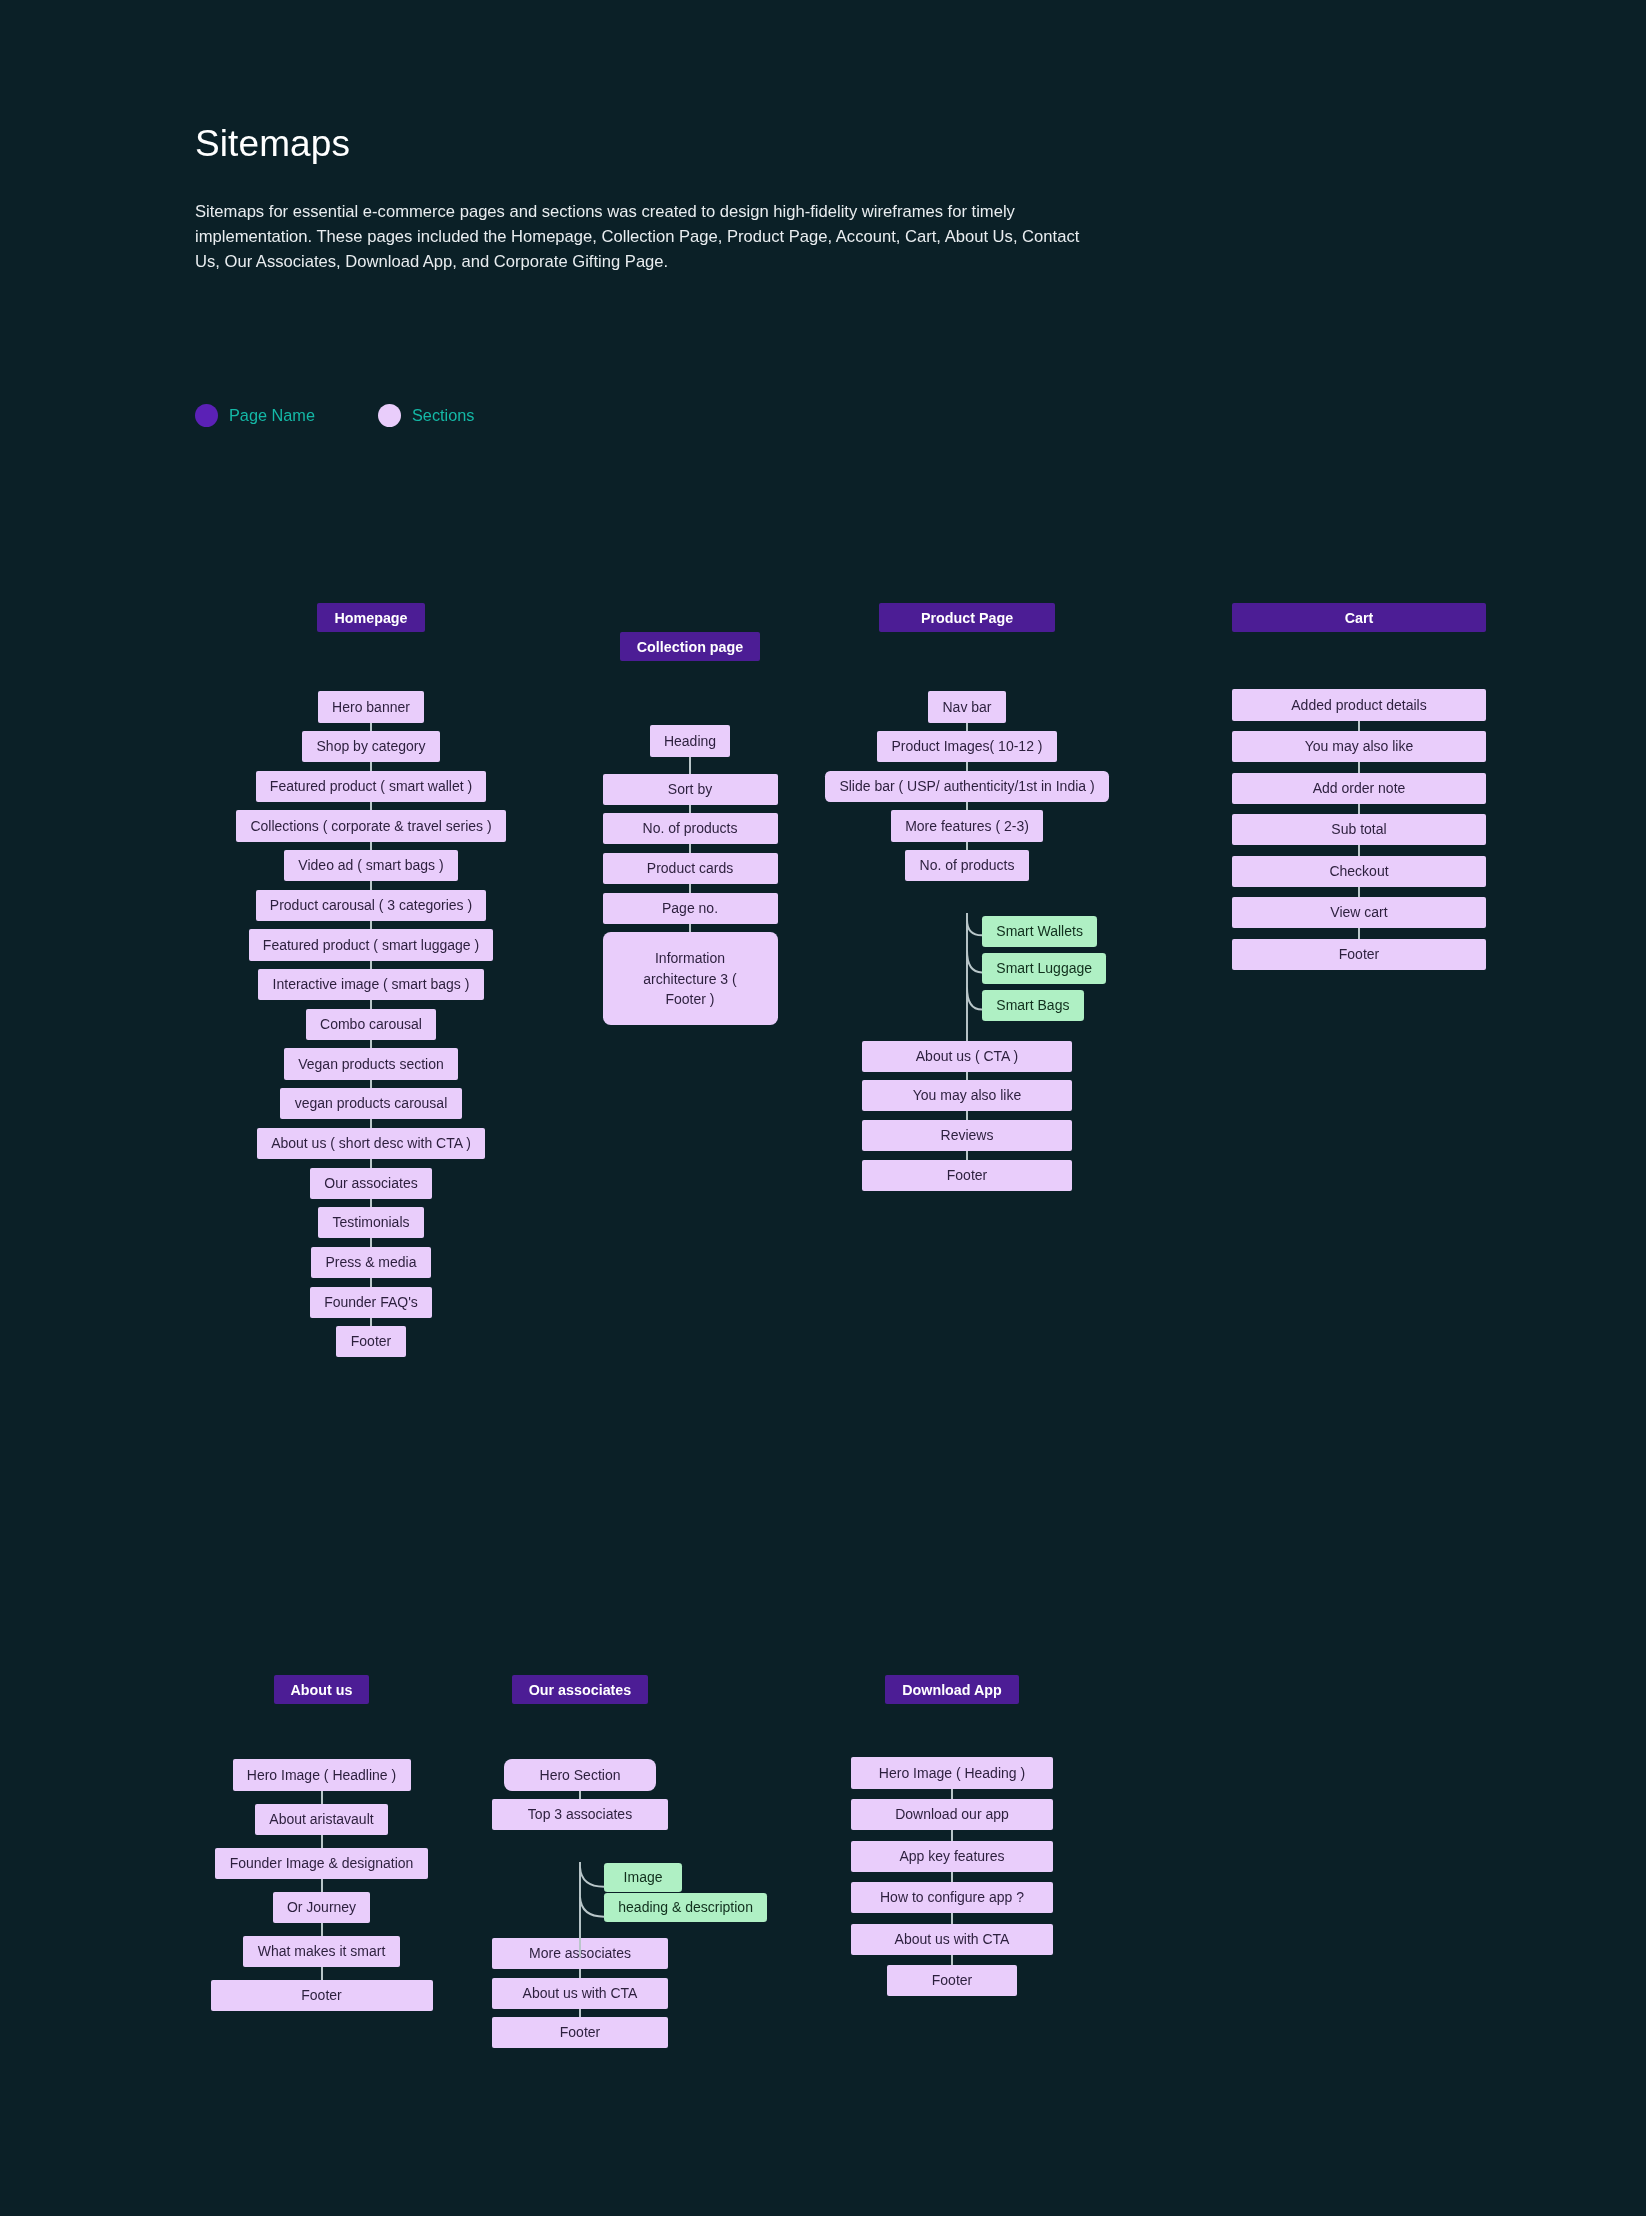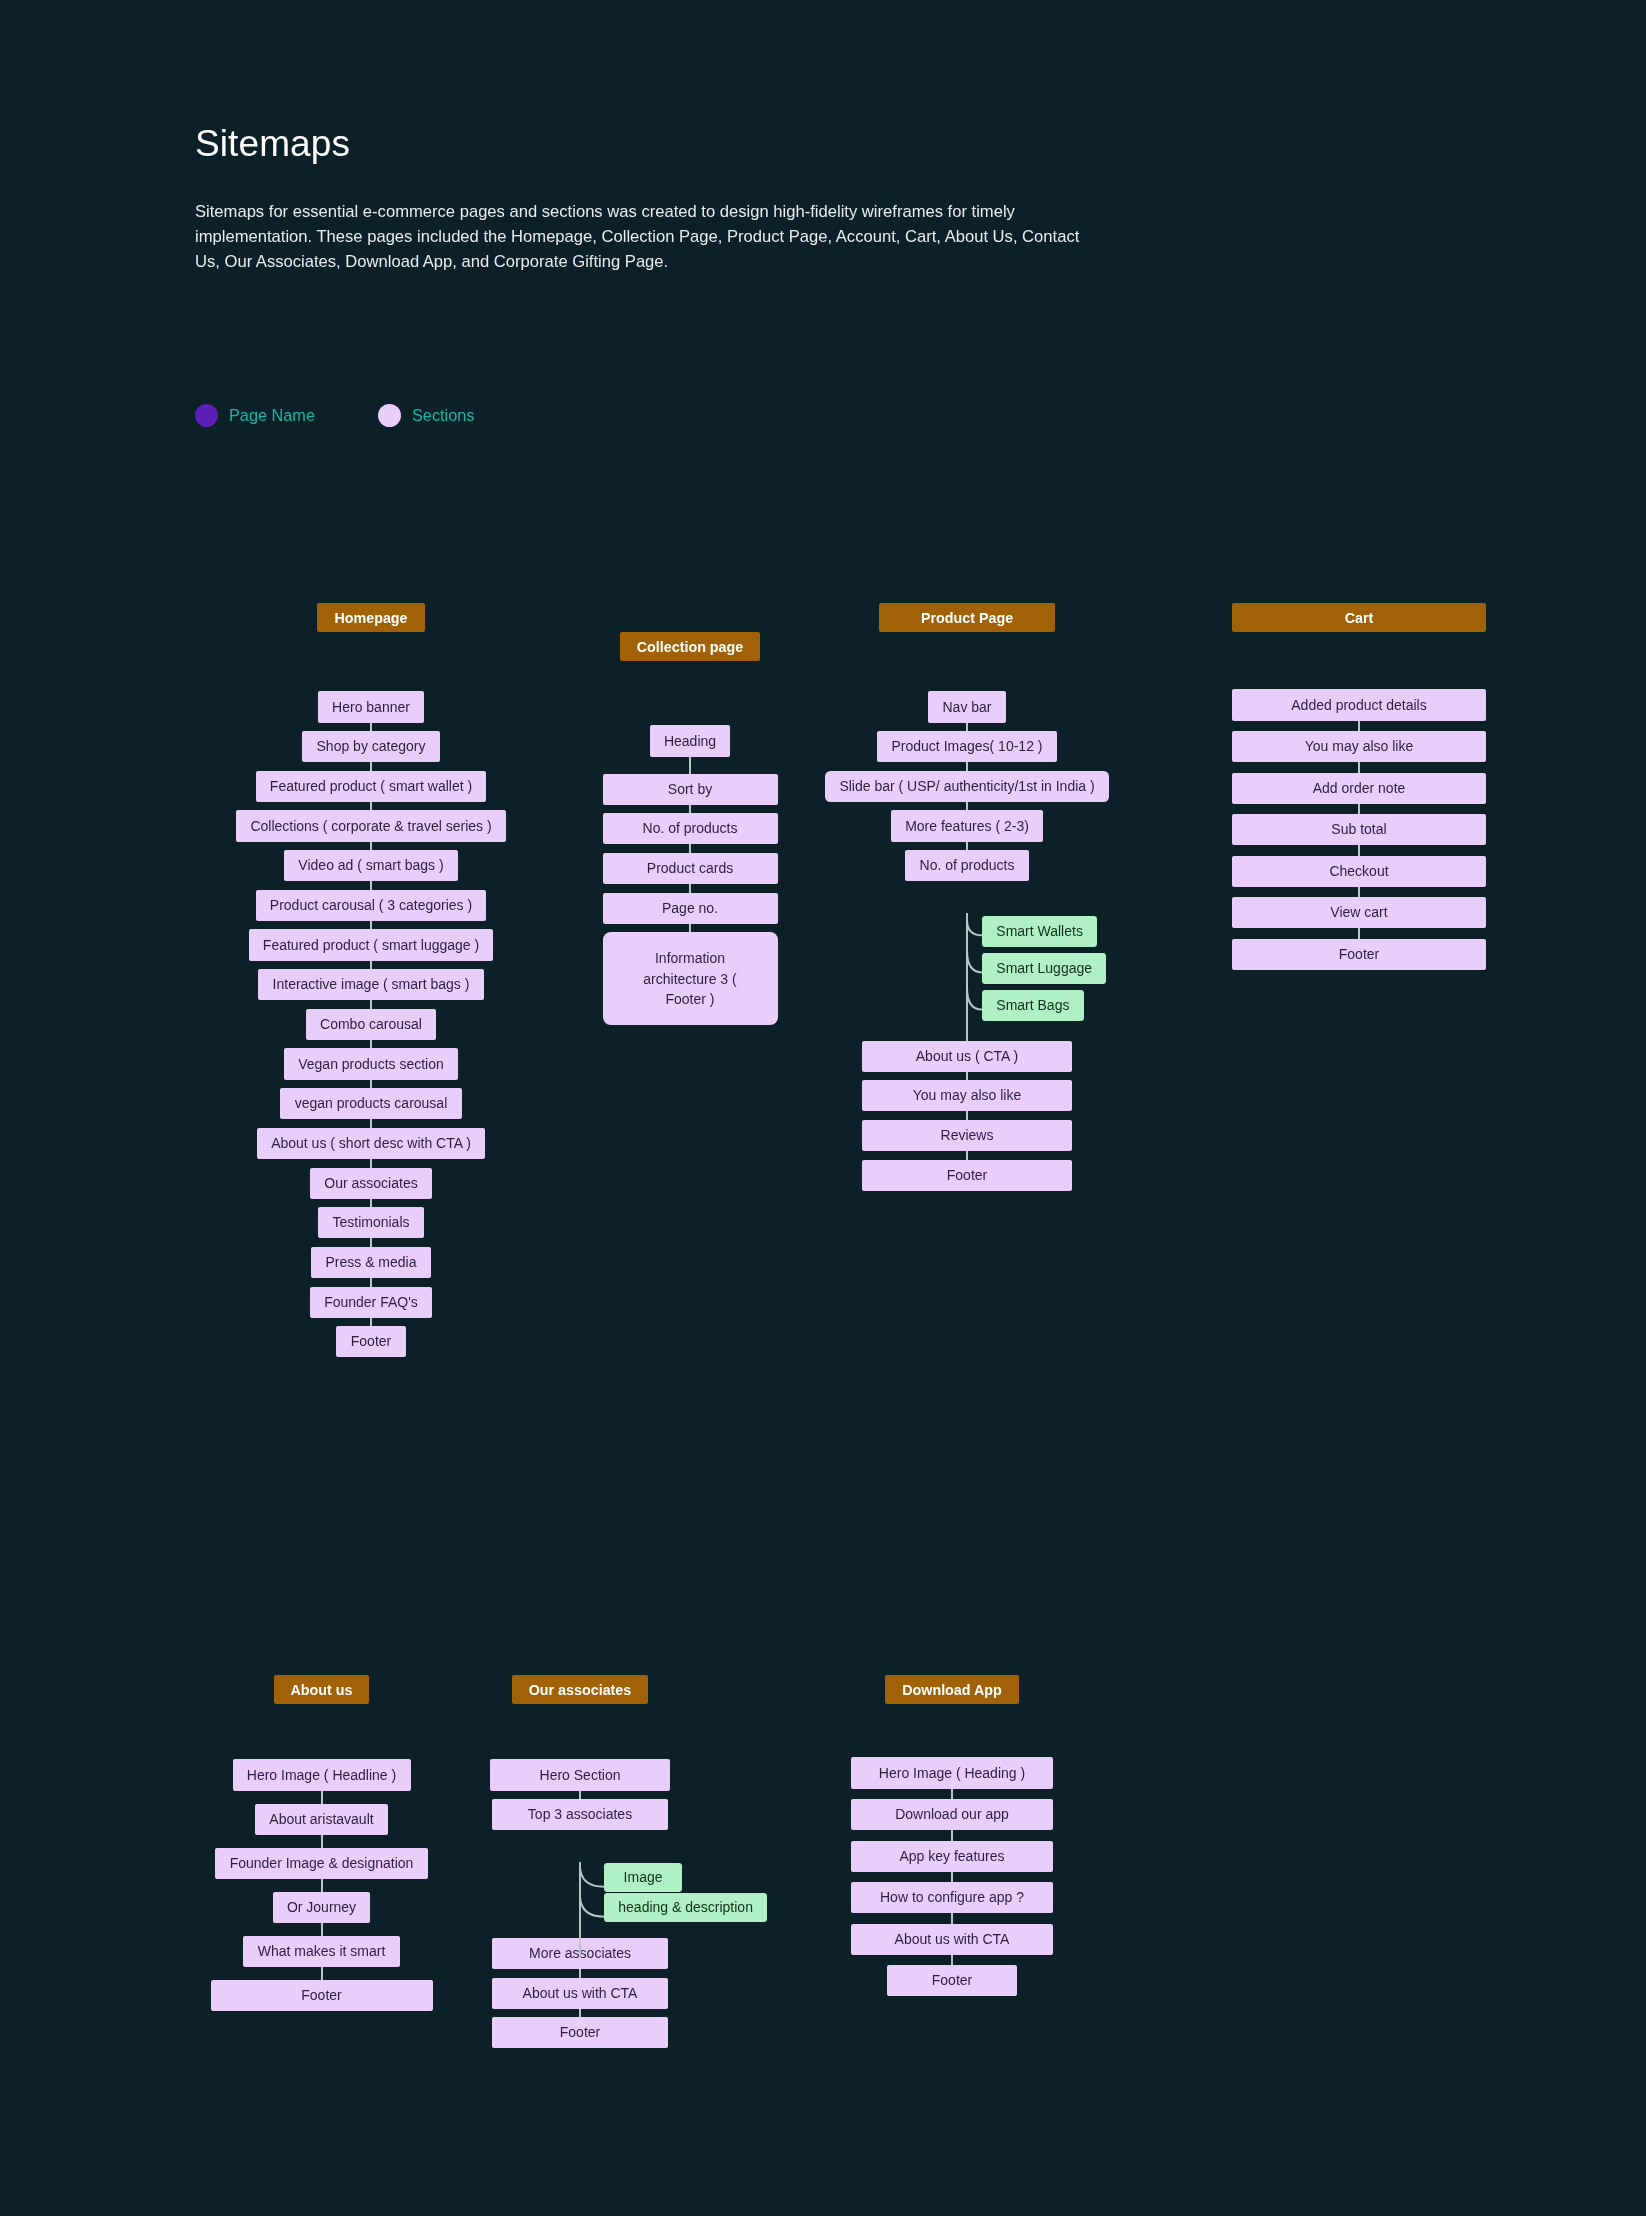--- a/index.html
+++ b/index.html
@@ -48,21 +48,21 @@
   .legend-dot.section{ background: #e9cdfb; }
   .legend-label { font-size: 16.3px; color: #14b8a6; }
 
   
   .canvas { position: absolute; inset: 0; }
 
   .column { position: absolute; display: flex; flex-direction: column; align-items: center; }
 
   
   .page-chip {
-    background: #a16207;
+    background: #4c1d95;
     color: #ffffff;
     font-size: 14.3px;
     font-weight: 700;
     text-align: center;
     padding: 6.5px 17px;
     border-radius: 2px;
     white-space: nowrap;
     line-height: 1.15;
   }
   .page-chip.full { width: 100%; }
@@ -270,21 +270,21 @@
     <div class="node">Or Journey</div>
     <div class="dash" style="height:13px;"></div>
     <div class="node">What makes it smart</div>
     <div class="dash" style="height:13px;"></div>
     <div class="node" style="width:222px;">Footer</div>
   </div>
 
   <div class="column" style="left:492px; top:1675px; width:176px;">
     <div class="page-chip">Our associates</div>
     <div class="chip-gap" style="height:55px;"></div>
-    <div class="node" style="width:180px;">Hero Section</div>
+    <div class="node" style="width:152px;border-radius:8px;">Hero Section</div>
     <div class="dash"></div>
     <div class="node" style="width:176px;">Top 3 associates</div>
 
     <div class="branch">
       <div class="branch-rows" style="padding-left:88px;">
         <svg class="branch-svg" width="176" height="95" viewBox="0 0 270 146">
           <path d="M135 0 V146" stroke="#b9c6c9" stroke-width="3" fill="none"></path>
           <path d="M135 8 Q137 38 172 38" stroke="#b9c6c9" stroke-width="3" fill="none"></path>
           <path d="M135 54 Q137 84 172 84" stroke="#b9c6c9" stroke-width="3" fill="none"></path>
         </svg>

